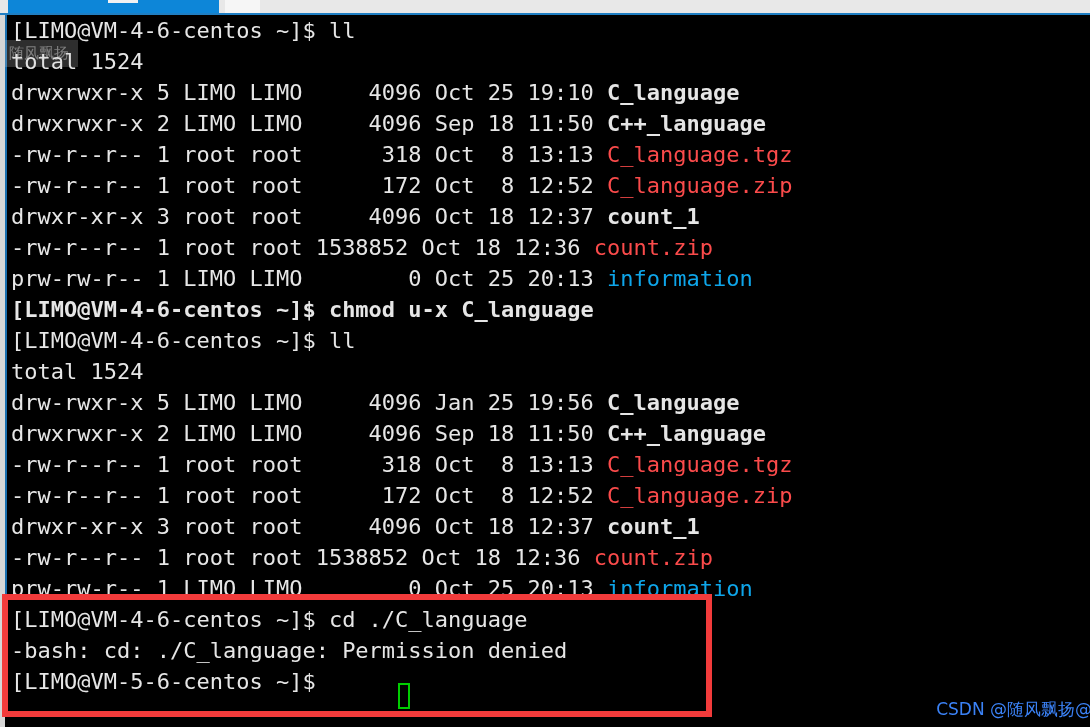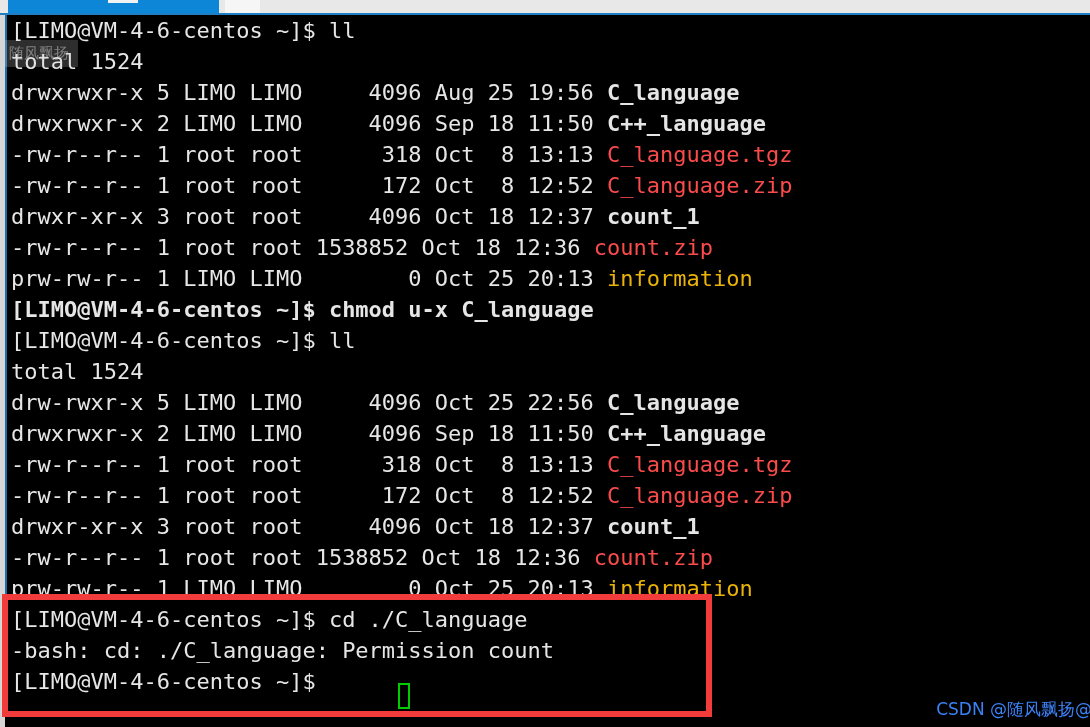--- a/index.html
+++ b/index.html
@@ -76,21 +76,21 @@
     line-height: 31px;
     white-space: pre;
     font-size: 22px;
     letter-spacing: 0px;
     color: #e6e6e6;
   }
   .seg { white-space: pre; }
   .c-default { color: #e6e6e6; }
   .c-dir     { color: #e5e5e5; font-weight: bold; }
   .c-arch    { color: #fb4b4b; font-weight: normal; }
-  .c-fifo    { color: #eab308; }
+  .c-fifo    { color: #0ea5e9; }
 
   
   #cursor {
     position: absolute;
     left: 391px; top: 668px;
     width: 12px; height: 26px;
     border: 2px solid #00cc00;
     box-sizing: border-box;
   }
 
@@ -141,40 +141,40 @@
     <div id="tabstrip-underline"></div>
   </div>
 
   <div id="win-left-edge"></div>
   <div id="win-left-rule"></div>
 
   <div id="terminal">
     <div id="lines">
         <div class="line" style="top: 0px;"><span class="seg c-default">[LIMO@VM-4-6-centos ~]$ ll</span></div>
         <div class="line" style="top: 31px;"><span class="seg c-default">total 1524</span></div>
-        <div class="line" style="top: 62px;"><span class="seg c-default">drwxrwxr-x 5 LIMO LIMO     4096 Aug 25 19:56 </span><span class="seg c-dir">C_language</span></div>
+        <div class="line" style="top: 62px;"><span class="seg c-default">drwxrwxr-x 5 LIMO LIMO     4096 Oct 25 19:10 </span><span class="seg c-dir">C_language</span></div>
         <div class="line" style="top: 93px;"><span class="seg c-default">drwxrwxr-x 2 LIMO LIMO     4096 Sep 18 11:50 </span><span class="seg c-dir">C++_language</span></div>
         <div class="line" style="top: 124px;"><span class="seg c-default">-rw-r--r-- 1 root root      318 Oct  8 13:13 </span><span class="seg c-arch">C_language.tgz</span></div>
         <div class="line" style="top: 155px;"><span class="seg c-default">-rw-r--r-- 1 root root      172 Oct  8 12:52 </span><span class="seg c-arch">C_language.zip</span></div>
         <div class="line" style="top: 186px;"><span class="seg c-default">drwxr-xr-x 3 root root     4096 Oct 18 12:37 </span><span class="seg c-dir">count_1</span></div>
         <div class="line" style="top: 217px;"><span class="seg c-default">-rw-r--r-- 1 root root 1538852 Oct 18 12:36 </span><span class="seg c-arch">count.zip</span></div>
         <div class="line" style="top: 248px;"><span class="seg c-default">prw-rw-r-- 1 LIMO LIMO        0 Oct 25 20:13 </span><span class="seg c-fifo">information</span></div>
         <div class="line" style="top: 279px; font-weight: bold;"><span class="seg c-default">[LIMO@VM-4-6-centos ~]$ chmod u-x C_language</span></div>
         <div class="line" style="top: 310px;"><span class="seg c-default">[LIMO@VM-4-6-centos ~]$ ll</span></div>
         <div class="line" style="top: 341px;"><span class="seg c-default">total 1524</span></div>
-        <div class="line" style="top: 372px;"><span class="seg c-default">drw-rwxr-x 5 LIMO LIMO     4096 Oct 25 22:56 </span><span class="seg c-dir">C_language</span></div>
+        <div class="line" style="top: 372px;"><span class="seg c-default">drw-rwxr-x 5 LIMO LIMO     4096 Jan 25 19:56 </span><span class="seg c-dir">C_language</span></div>
         <div class="line" style="top: 403px;"><span class="seg c-default">drwxrwxr-x 2 LIMO LIMO     4096 Sep 18 11:50 </span><span class="seg c-dir">C++_language</span></div>
         <div class="line" style="top: 434px;"><span class="seg c-default">-rw-r--r-- 1 root root      318 Oct  8 13:13 </span><span class="seg c-arch">C_language.tgz</span></div>
         <div class="line" style="top: 465px;"><span class="seg c-default">-rw-r--r-- 1 root root      172 Oct  8 12:52 </span><span class="seg c-arch">C_language.zip</span></div>
         <div class="line" style="top: 496px;"><span class="seg c-default">drwxr-xr-x 3 root root     4096 Oct 18 12:37 </span><span class="seg c-dir">count_1</span></div>
         <div class="line" style="top: 527px;"><span class="seg c-default">-rw-r--r-- 1 root root 1538852 Oct 18 12:36 </span><span class="seg c-arch">count.zip</span></div>
         <div class="line" style="top: 558px;"><span class="seg c-default">prw-rw-r-- 1 LIMO LIMO        0 Oct 25 20:13 </span><span class="seg c-fifo">information</span></div>
         <div class="line" style="top: 589px; text-align: center;"><span class="seg c-default">[LIMO@VM-4-6-centos ~]$ cd ./C_language</span></div>
-        <div class="line" style="top: 620px;"><span class="seg c-default">-bash: cd: ./C_language: Permission count</span></div>
-        <div class="line" style="top: 651px;"><span class="seg c-default">[LIMO@VM-4-6-centos ~]$ </span></div>
+        <div class="line" style="top: 620px;"><span class="seg c-default">-bash: cd: ./C_language: Permission denied</span></div>
+        <div class="line" style="top: 651px;"><span class="seg c-default">[LIMO@VM-5-6-centos ~]$ </span></div>
       </div>
     <div id="cursor"></div>
   </div>
 
   <div id="redbox"></div>
 
   <div id="wm-top">随风飘扬</div>
   <div id="wm-bottom">CSDN @随风飘扬@</div>
 
 </div>

